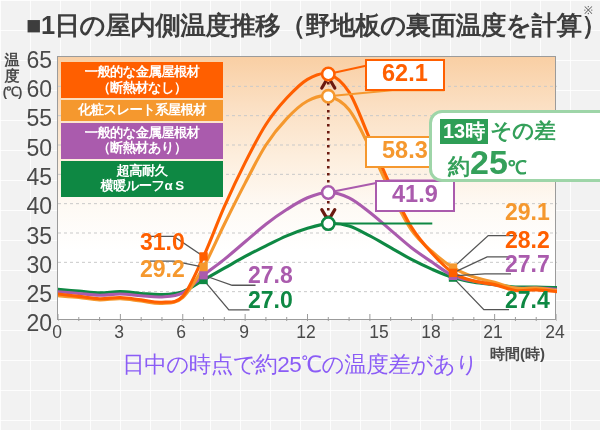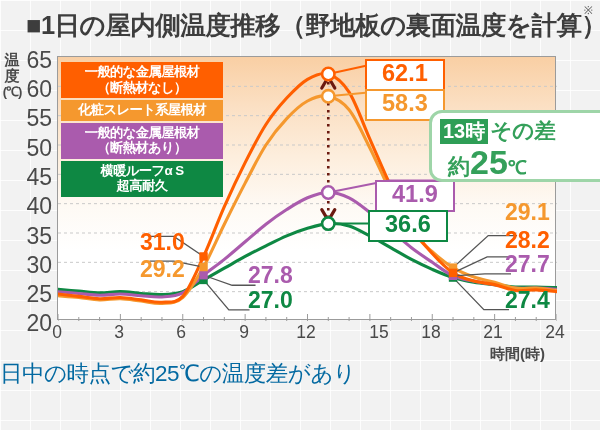--- a/index.html
+++ b/index.html
@@ -94,21 +94,21 @@
     padding: 1px 15px 3px;
     border: 2.2px solid;
     background: #ffffff;
     font-size: 23.5px;
   }
   .c-orange { color: #ff5f00; }
   .c-amber  { color: #f5982e; }
   .c-purple { color: #aa5bad; }
   .c-green  { color: #0e8843; }
   .b-orange { border-color: #ff5f00; }
-  .b-amber  { border-color: #f5982e; }
+  .b-amber  { border-color: #f5982e; margin-top: 47px; }
   .b-purple { border-color: #aa5bad; }
   .b-green  { border-color: #0e8843; }
 
   
   #callout {
     position: absolute; left: 429px; top: 110px;
     width: 187px; height: 72px;
     border: 3.4px solid #9ed5a8;
     border-radius: 13px;
     background: #ffffff;
@@ -127,22 +127,23 @@
   #callout-line2 {
     position: absolute; left: 16px; top: 31px;
     font-size: 22px; font-weight: bold; color: #34a05a;
     white-space: nowrap; line-height: 36px;
   }
   #callout-line2 .big { font-size: 34px; }
   #callout-line2 .unit { font-size: 19px; }
 
   
   #caption {
-    position: absolute; left: 0; top: 359px; width: 600px;
-    font-size: 22.5px; color: #0369a1;
+    position: absolute; left: 0; top: 350px; width: 600px;
+    text-align: center;
+    font-size: 22.5px; color: #8b5cf6;
     line-height: 30px; letter-spacing: -0.5px;
   }
   #caption span { display: block; }
 </style>
 </head>
 <body>
 
 <div class="page">
 
   <div id="title">■1日の屋内側温度推移（野地板の裏面温度を計算）</div>
@@ -252,29 +253,28 @@
       <span>（断熱材なし）</span>
     </div>
     <div class="legend-item lg1">
       <span>化粧スレート系屋根材</span>
     </div>
     <div class="legend-item lg2">
       <span>一般的な金属屋根材</span>
       <span>（断熱材あり）</span>
     </div>
     <div class="legend-item lg3">
+      <span>超高耐久</span>
       <span>横暖ルーフα S</span>
-      <span>超高耐久</span>
     </div>
   </div>
 
   <div class="vlabel vboxed c-orange b-orange" style="left:365px; top:59px;">62.1</div>
   <div class="vlabel vboxed c-amber b-amber" style="left:365px; top:89px;">58.3</div>
   <div class="vlabel vboxed c-purple b-purple" style="left:375px; top:180px;">41.9</div>
-  <div class="vlabel vboxed c-green b-green" style="left:368px; top:210px;">36.6</div>
 
   <div class="vlabel c-orange" style="left:140px; top:231px;">31.0</div>
   <div class="vlabel c-amber" style="left:140px; top:258px;">29.2</div>
   <div class="vlabel c-purple" style="left:248px; top:264px;">27.8</div>
   <div class="vlabel c-green" style="left:248px; top:289px;">27.0</div>
 
   <div class="vlabel c-amber" style="left:505px; top:201px;">29.1</div>
   <div class="vlabel c-orange" style="left:505px; top:229px;">28.2</div>
   <div class="vlabel c-purple" style="left:505px; top:253px;">27.7</div>
   <div class="vlabel c-green" style="left:505px; top:289px;">27.4</div>

